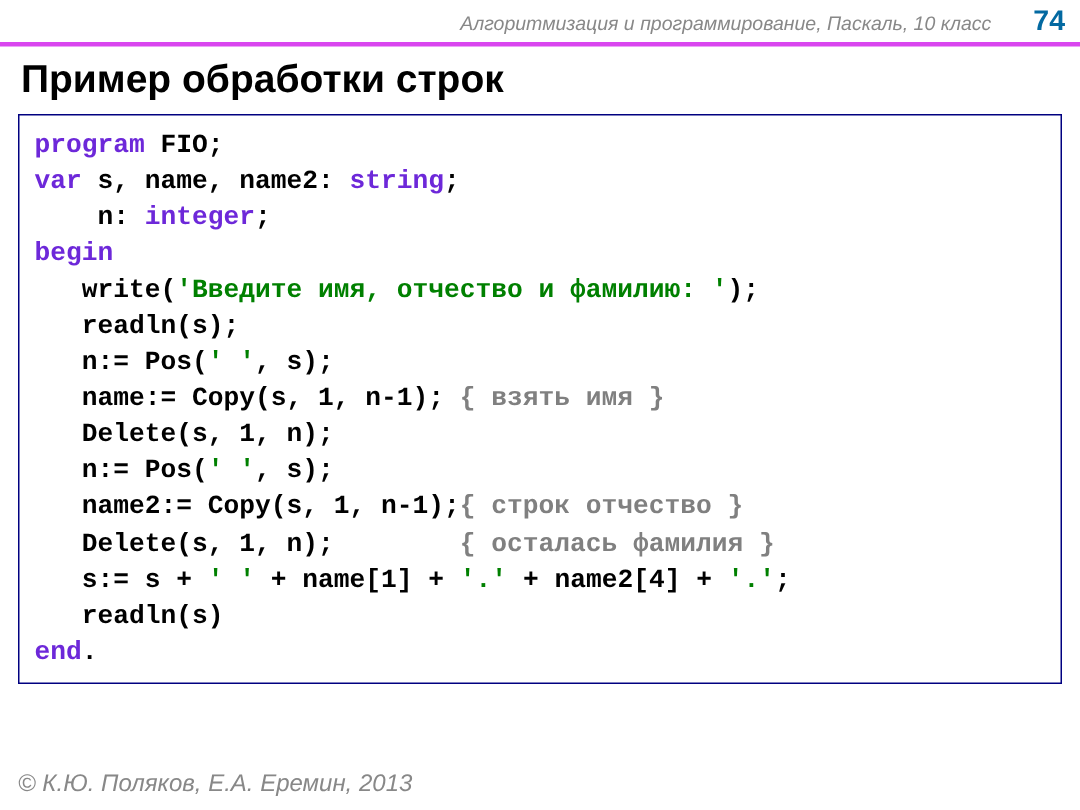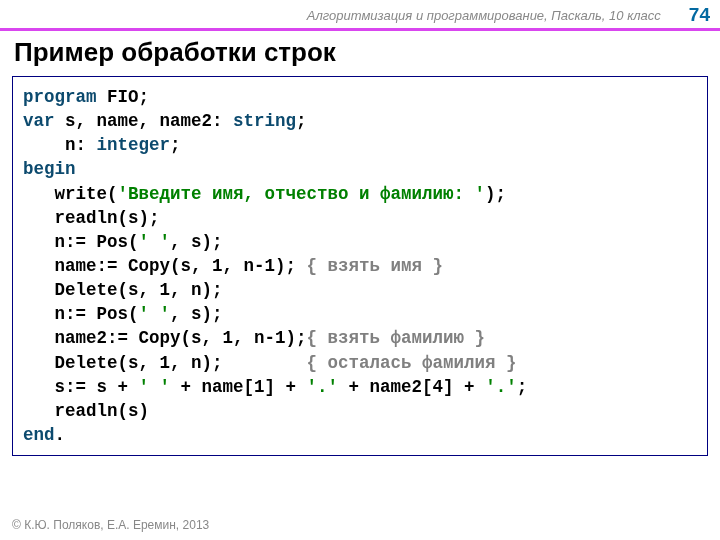--- a/index.html
+++ b/index.html
@@ -39,32 +39,33 @@
       border: 1.5px solid #000080;
       background: #fff;
       padding: 8px 10px;
       font-family: 'Courier New', monospace;
       font-size: 17.5px;
       font-weight: bold;
       line-height: 1.38;
       color: #000;
       white-space: pre;
     }
-    .kw { color: #0c4a6e; font-weight: bold; }
+    .kw { color: #6d28d9; font-weight: bold; }
     .str { color: #008000; }
     .cm { color: #808080; font-weight: bold; }
     .footer {
       position: absolute;
       bottom: 8px;
       left: 0;
       right: 0;
       display: flex;
       justify-content: space-between;
       padding: 0 12px;
-      font-size: 12px;
+      font-style: italic;
+      font-size: 16px;
       color: #888;
       flex-direction: column;
     }
   </style>
 </head>
 <body>
 
 <div class="header">
   <span class="header-text">Алгоритмизация и программирование, Паскаль, 10 класс</span>
   <span class="page-num">74</span>
@@ -75,21 +76,21 @@
 <div class="code-box"><span class="kw">program</span><span> FIO;</span>
 <span class="kw">var</span><span> s, name, name2: </span><span class="kw">string</span><span>;</span>
 <span>    n: </span><span class="kw">integer</span><span>;</span>
 <span class="kw">begin</span>
 <span>   write(</span><span class="str">'Введите имя, отчество и фамилию: '</span><span>);</span>
 <span>   readln(s);</span>
 <span>   n:= Pos(</span><span class="str">' '</span><span>, s);</span>
 <span>   name:= Copy(s, 1, n-1); </span><span class="cm">{ взять имя }</span>
 <span>   Delete(s, 1, n);</span>
 <span>   n:= Pos(</span><span class="str">' '</span><span>, s);</span>
-<span>   name2:= Copy(s, 1, n-1);</span><span class="cm">{ взять фамилию }</span>
+<span>   name2:= Copy(s, 1, n-1);</span><span class="cm">{ строк отчество }</span>
 <span>   Delete(s, 1, n);        </span><span class="cm">{ осталась фамилия }</span>
 <span>   s:= s + </span><span class="str">' '</span><span> + name[1] + </span><span class="str">'.'</span><span> + name2[4] + </span><span class="str">'.'</span><span>;</span>
 <span>   readln(s)</span>
 <span class="kw">end</span><span>.</span></div>
 
 <div class="footer">
   <span>© К.Ю. Поляков, Е.А. Еремин, 2013</span>
 </div>
 
 </body></html>

